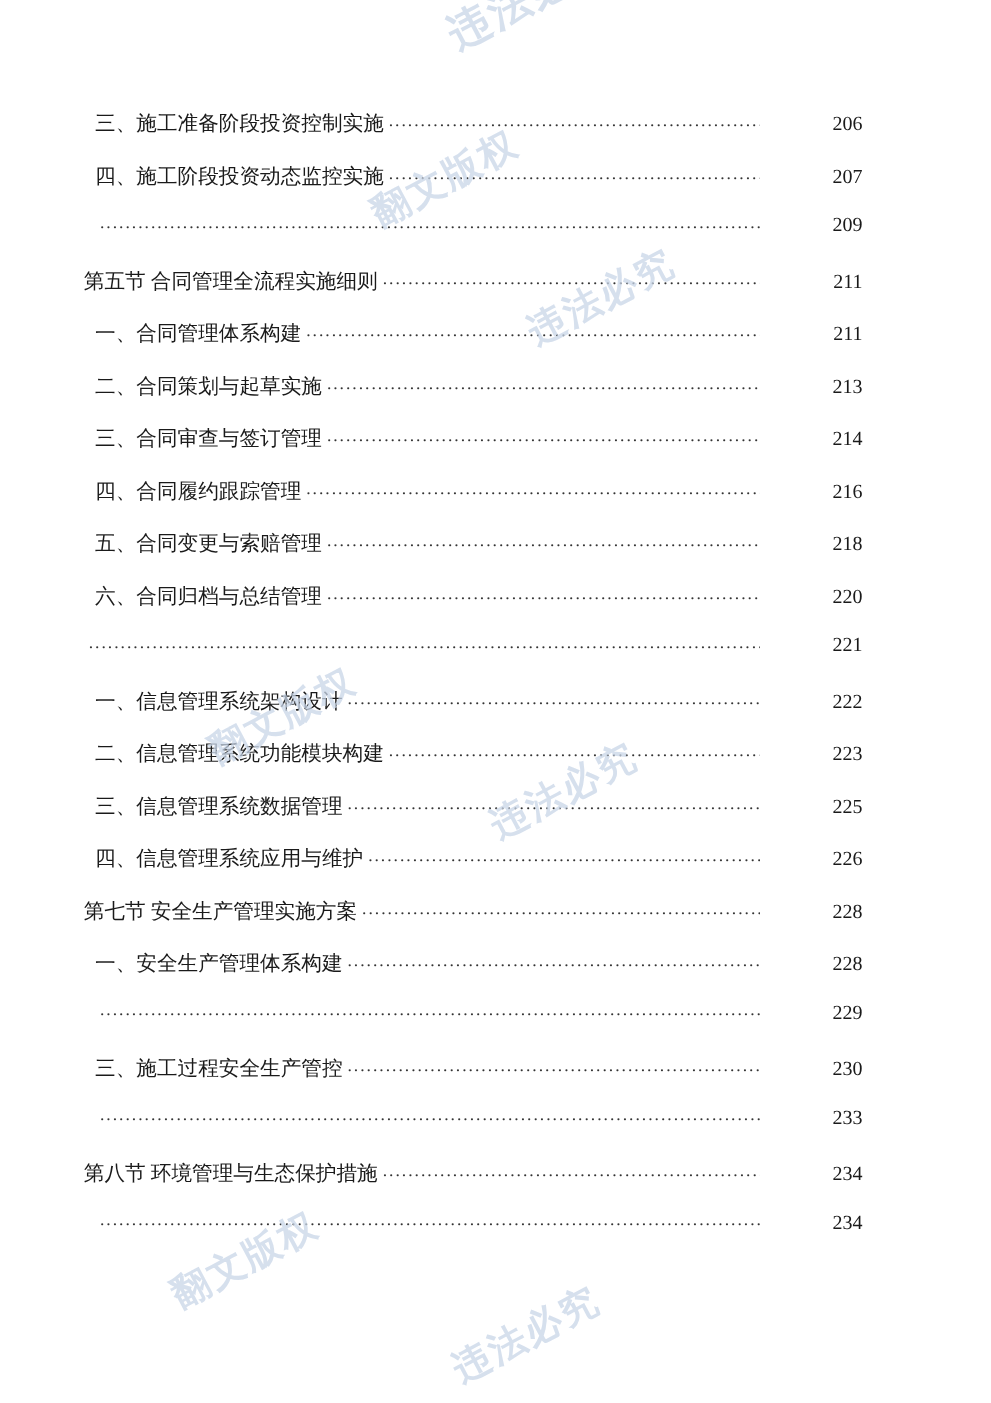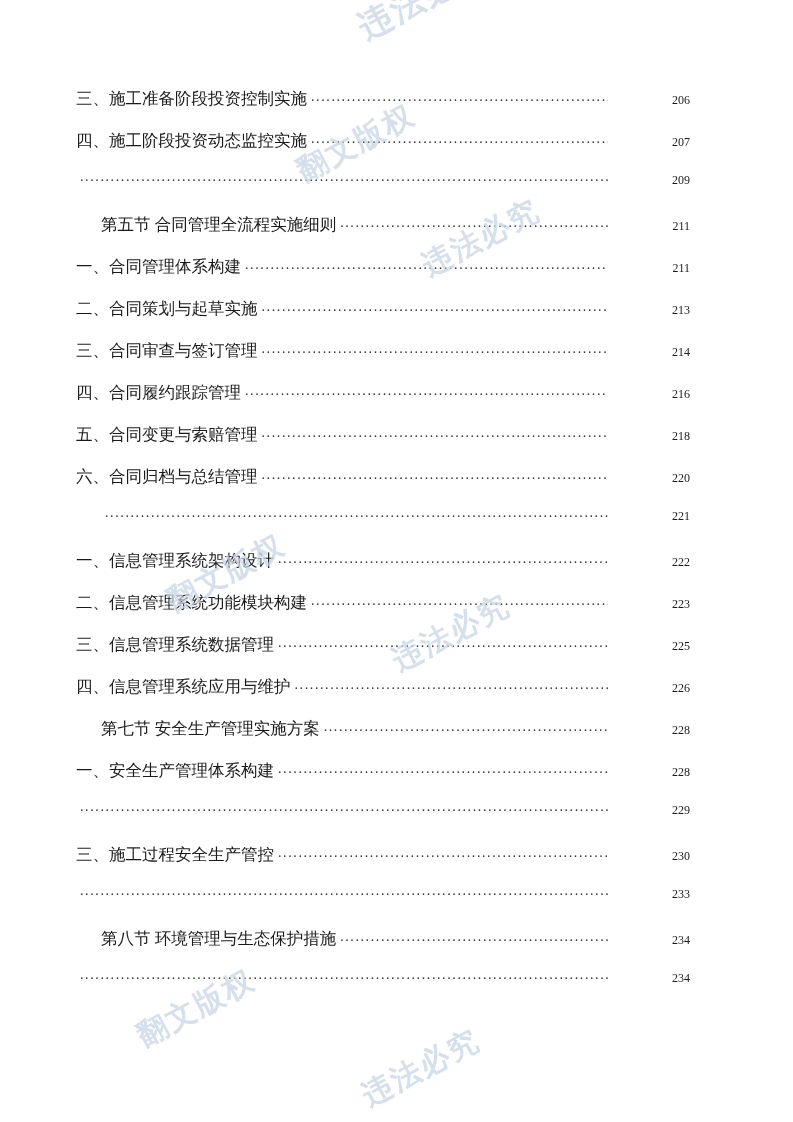--- a/index.html
+++ b/index.html
@@ -51,21 +51,21 @@
     z-index: 2;
   }
   .toc-row {
     display: flex;
     align-items: baseline;
     height: 42px;
     color: #1a1a1a;
     font-size: 16.5px;
   }
   .toc-row.level-1 {
-    padding-left: 101px;
+    padding-left: 67px;
     padding-right: 103px;
   }
   .toc-row.level-2 {
     padding-left: 76px;
     padding-right: 103px;
   }
   .t-label {
     white-space: nowrap;
     flex: 0 0 auto;
   }
@@ -78,21 +78,21 @@
     white-space: nowrap;
     color: #333;
     font-size: 14px;
     letter-spacing: 1.6px;
   }
   .t-page {
     flex: 0 0 auto;
     min-width: 30px;
     text-align: right;
     font-family: "Liberation Serif", serif;
-    font-size: 12px;
+    font-size: 16px;
     margin-left: 48px;
   }
 </style>
 </head>
 <body>
 
 <div class="page">
 
   <div class="toc">
       <div class="toc-row level-2">

